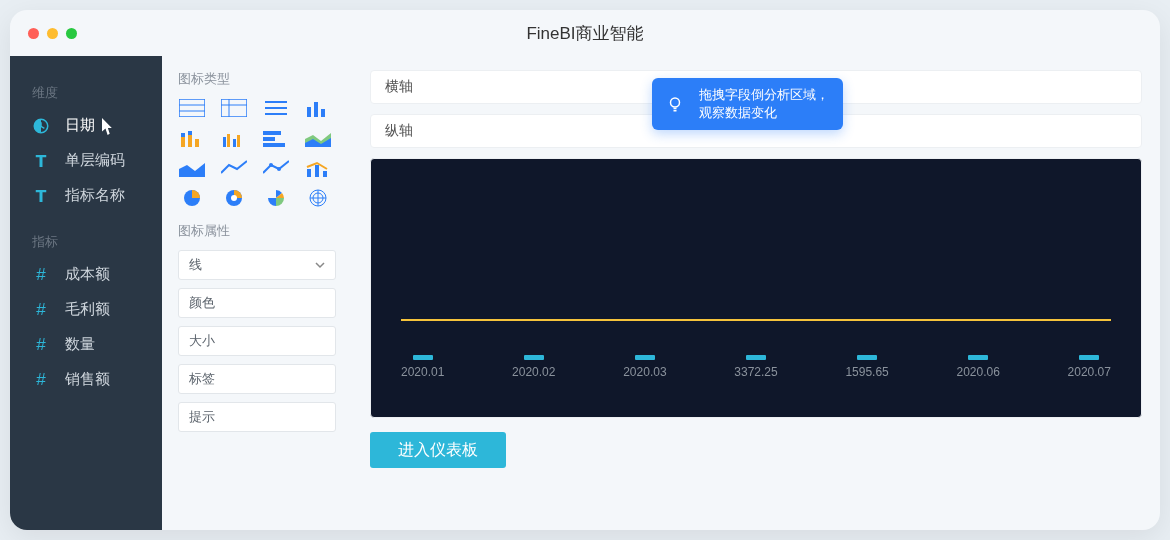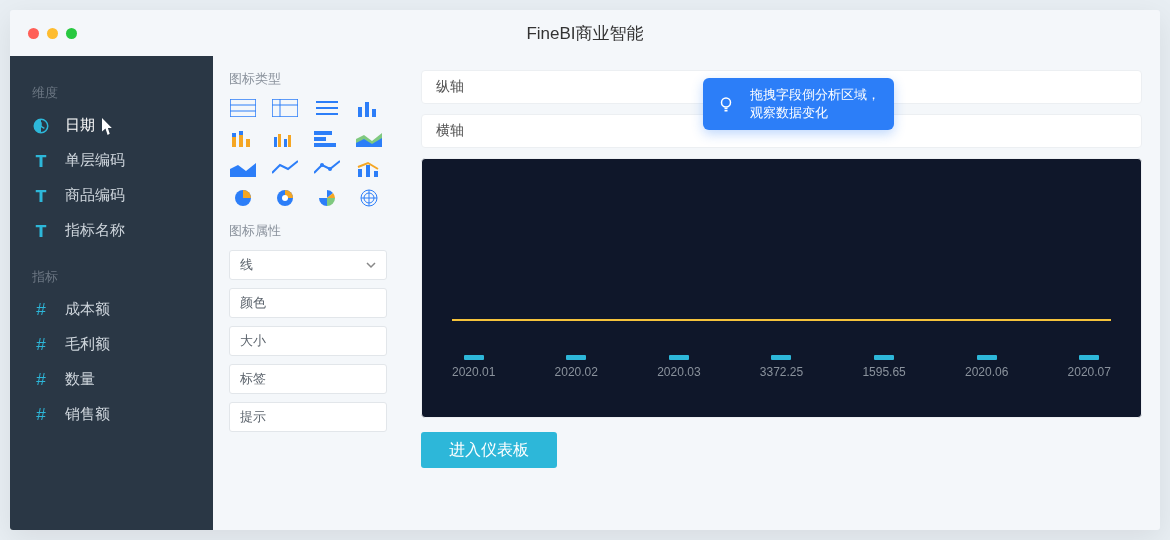--- a/index.html
+++ b/index.html
@@ -1,27 +1,27 @@
 <!DOCTYPE html>
 <html><head>
 <meta charset="utf-8">
 <style>
 * { margin: 0; padding: 0; box-sizing: border-box; font-family: -apple-system, "PingFang SC", "Microsoft YaHei", sans-serif; }
 body { background: #e8eef3; display: flex; align-items: center; justify-content: center; height: 540px; }
-.window { width: 1150px; height: 520px; background: #f4f7fa; border-radius: 3px; box-shadow: 0 8px 30px rgba(0,0,0,0.08); overflow: hidden; display: flex; flex-direction: column; }
+.window { width: 1150px; height: 520px; background: #f4f7fa; border-radius: 17px; box-shadow: 0 8px 30px rgba(0,0,0,0.08); overflow: hidden; display: flex; flex-direction: column; }
 .titlebar { height: 46px; position: relative; display: flex; align-items: center; justify-content: center; }
 .traffic { position: absolute; left: 18px; display: flex; gap: 8px; }
 .dot { width: 11px; height: 11px; border-radius: 50%; }
 .dot.red { background: #ff5f57; }
 .dot.yellow { background: #febc2e; }
 .dot.green { background: #28c840; }
 .title { font-size: 17px; color: #333; font-weight: 400; }
 .body { flex: 1; display: flex; }
 
-.sidebar { width: 203px; background: #2a3745; color: #9aa5b1; padding: 18px 0; font-size: 14px; }
+.sidebar { width: 152px; background: #2a3745; color: #9aa5b1; padding: 18px 0; font-size: 14px; }
 .sidebar .section-label { font-size: 13px; color: #6b7682; padding: 6px 22px; margin-top: 4px; }
 .sidebar .item { display: flex; align-items: center; gap: 15px; padding: 8px 22px; color: #cfd6dd; cursor: pointer; font-size: 15px; }
 .sidebar .item.active { color: #fff; }
 .sidebar .item.active .fi { color: #2db7d9; }
 .sidebar .fi { width: 18px; height: 18px; display: inline-flex; align-items: center; justify-content: center; color: #2db7d9; }
 .hash { font-size: 17px; font-weight: 300; }
 .cursor { position: relative; }
 .cursor::after { content:""; position:absolute; left:92px; top:10px; width:14px; height:18px; background: #fff; clip-path: polygon(0 0, 0 75%, 25% 58%, 40% 95%, 55% 88%, 42% 55%, 70% 55%); }
 
 .config { width: 190px; padding: 14px 16px; font-size: 13px; color: #7a8491; }
@@ -78,28 +78,20 @@
             </svg>
           </span>
         <span>单层编码</span>
       </div>
       <div class="item">
         <span class="fi">
             <svg viewBox="0 0 24 24" fill="currentColor">
               <path d="M5 4h14v3h-5v13h-4V7H5z"></path>
             </svg>
           </span>
-        <span>商品编码</span>
-      </div>
-      <div class="item">
-        <span class="fi">
-            <svg viewBox="0 0 24 24" fill="currentColor">
-              <path d="M5 4h14v3h-5v13h-4V7H5z"></path>
-            </svg>
-          </span>
         <span>指标名称</span>
       </div>
 
       <div class="section-label" style="margin-top:14px">指标</div>
       <div class="item">
         <span class="fi hash">#</span>
         <span>成本额</span>
       </div>
       <div class="item">
         <span class="fi hash">#</span>
@@ -252,24 +244,24 @@
             <span>标签</span>
           </div>
         <div class="prop-row">
             <span>提示</span>
           </div>
       </div>
     </div>
 
     <div class="canvas">
       <div class="axis-box">
+        <span>横轴</span>
+      </div>
+      <div class="axis-box">
         <span>纵轴</span>
-      </div>
-      <div class="axis-box">
-        <span>横轴</span>
       </div>
 
       <div class="hint">
         <svg viewBox="0 0 24 24" fill="none" stroke="#fff" stroke-width="2">
             <circle cx="12" cy="10" r="6"></circle>
             <line x1="10" y1="18" x2="14" y2="18"></line>
             <line x1="10" y1="21" x2="14" y2="21"></line>
           </svg>
         <div>
           <div>拖拽字段倒分析区域，</div>

